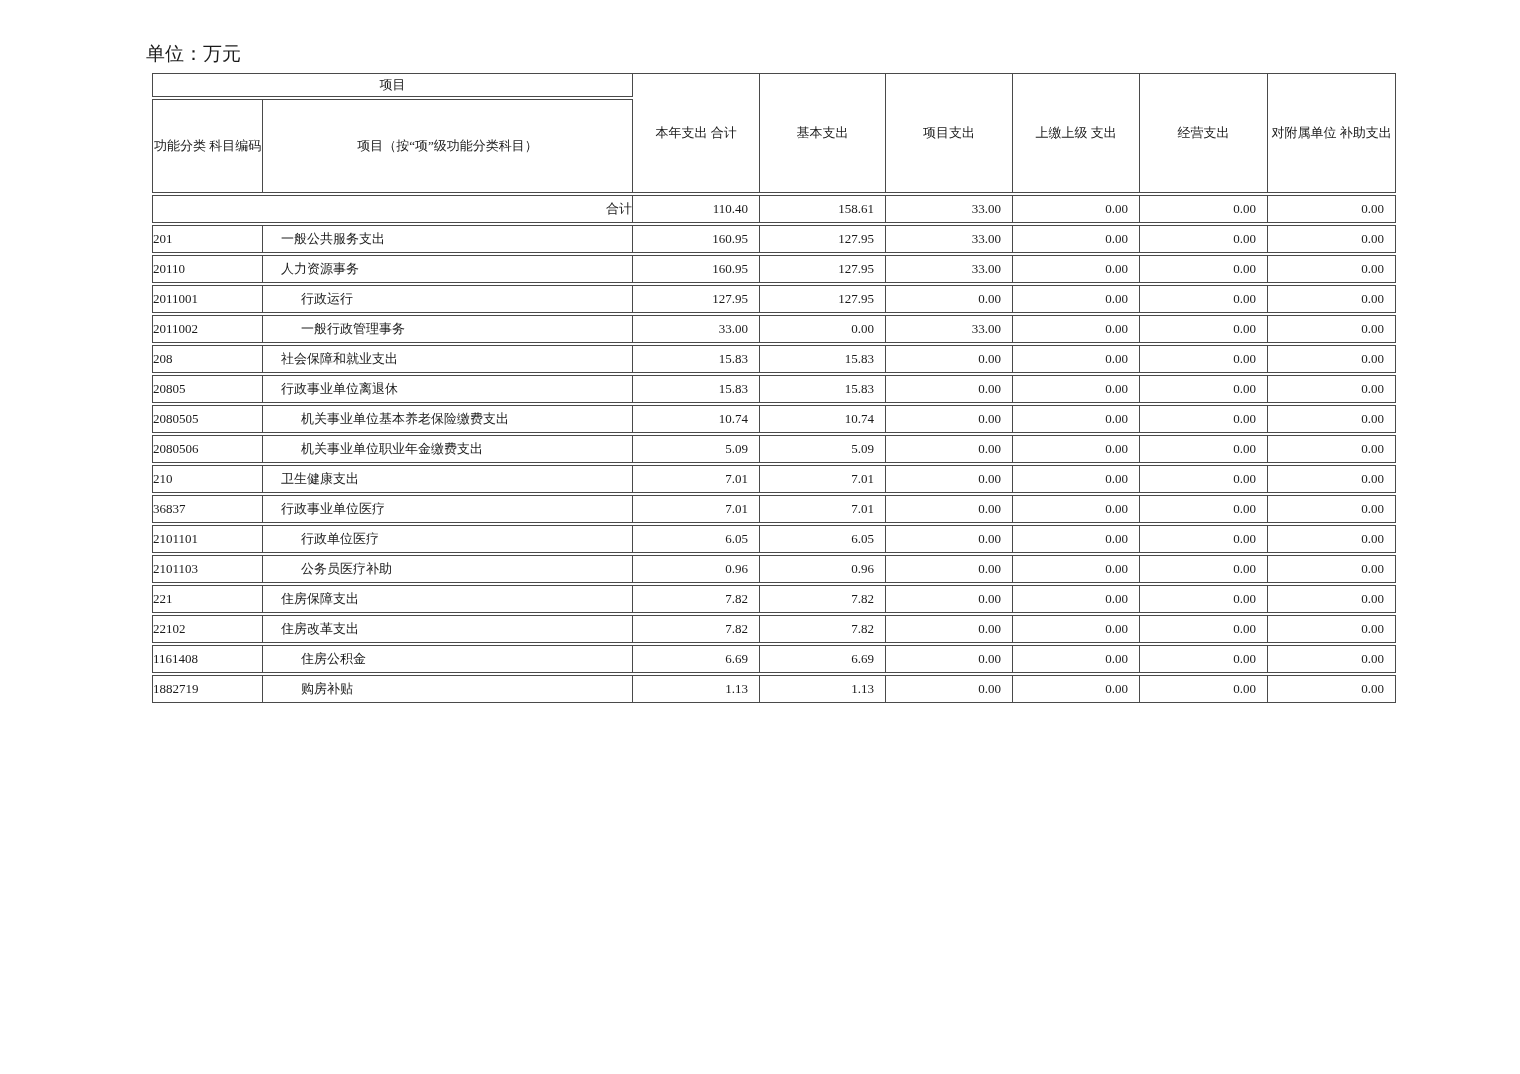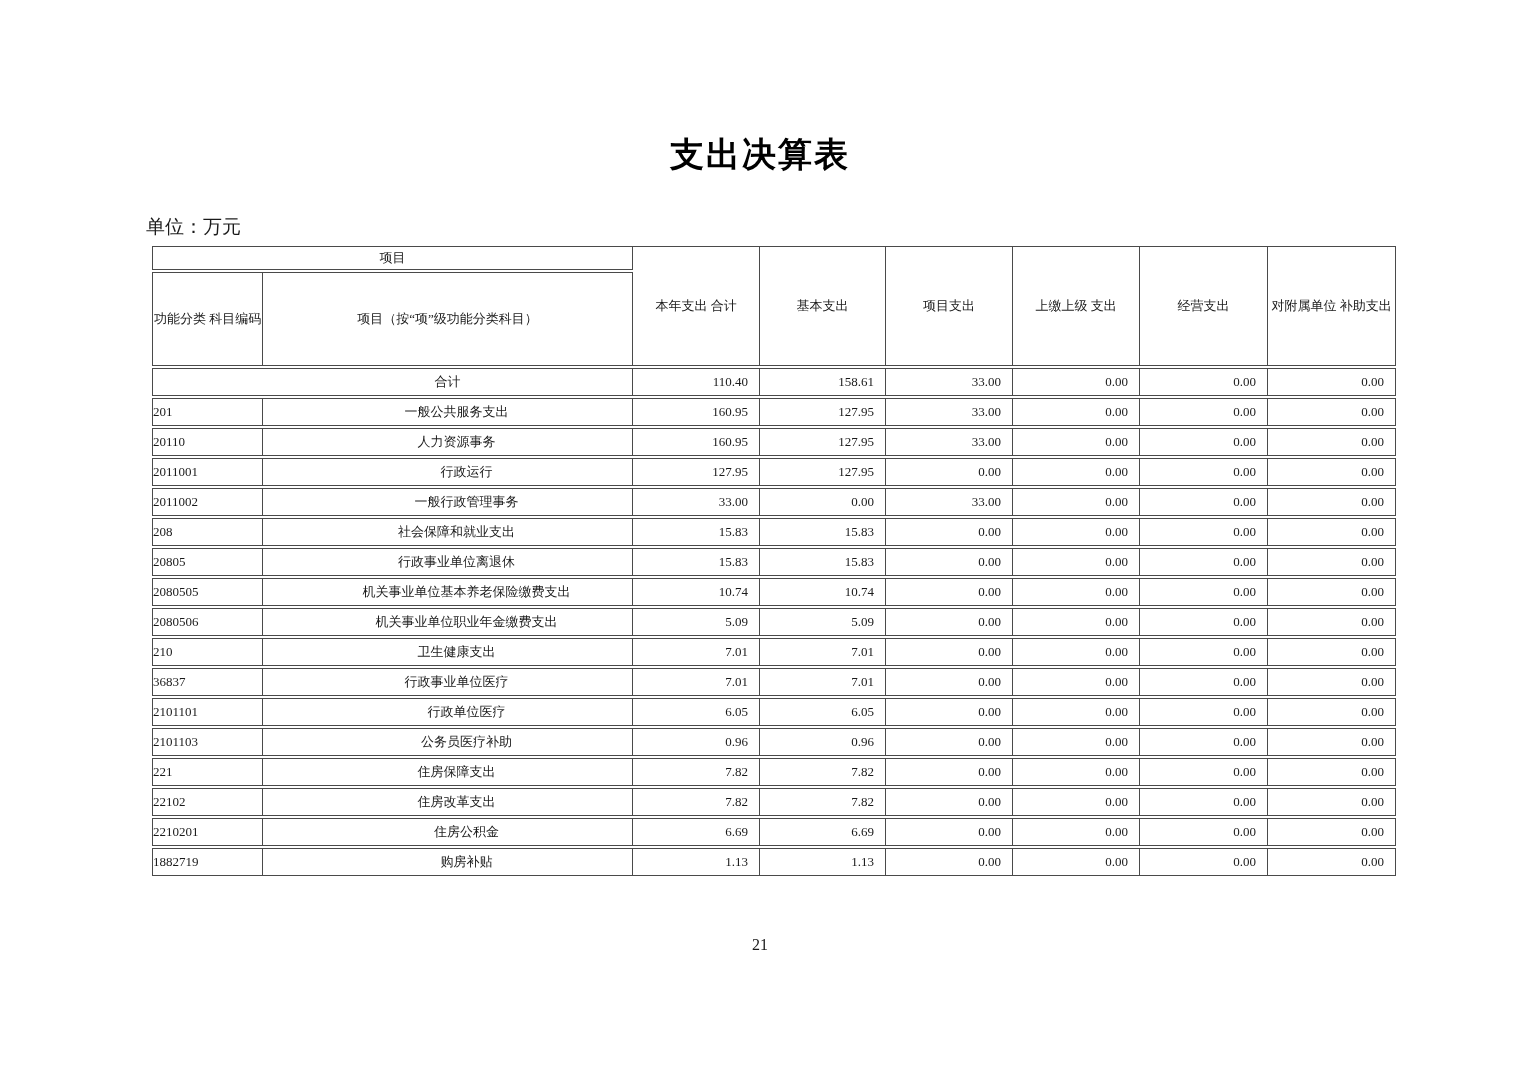--- a/index.html
+++ b/index.html
@@ -48,37 +48,36 @@
     white-space: nowrap;
   }
   table.fin-table tr > td:first-child,
   table.fin-table tr > th:first-child { border-left: 1px solid #4a4a4a; }
   thead th { text-align: center; }
   th.group-head { height: 22px; line-height: 22px; }
   th.sub-head { height: 94px; white-space: pre-line; line-height: 30px; }
   th.value-head { white-space: pre-line; line-height: 30px; margin-left: 40px; }
   tbody td { height: 28px; line-height: 26px; }
   td.code-cell { text-align: left; padding-left: 0; }
-  td.name-cell { text-align: center; padding-left: 18px; }
+  td.name-cell { text-align: left; padding-left: 18px; }
   td.name-cell.indent-1 { padding-left: 38px; }
   td.num-cell { text-align: right; padding-right: 11px; }
   tr.merged td.code-cell { border-right: none; }
-  tr.merged td.name-cell { text-align: center; padding-left: 0; }
+  tr.merged td.name-cell { text-align: right; padding-left: 0; }
   .page-footer {
     margin-top: 58px;
     text-align: center;
     font-size: 16px;
   }
 </style>
 </head>
 <body>
 
 <div class="page">
 
-  <h1 class="doc-title">支出决算表</h1>
 
   <div class="meta-row">
     <span>单位：万元</span>
   </div>
 
   <table class="fin-table">
     <colgroup>
       <col style="width:111px">
       <col style="width:370px">
       <col style="width:127px">
@@ -267,21 +266,21 @@
     <td class="name-cell">住房改革支出</td>
     <td class="num-cell">7.82</td>
     <td class="num-cell">7.82</td>
     <td class="num-cell">0.00</td>
     <td class="num-cell">0.00</td>
     <td class="num-cell">0.00</td>
     <td class="num-cell">0.00</td>
   </tr>
 
   <tr>
-    <td class="code-cell">2210201</td>
+    <td class="code-cell">1161408</td>
     <td class="name-cell indent-1">住房公积金</td>
     <td class="num-cell">6.69</td>
     <td class="num-cell">6.69</td>
     <td class="num-cell">0.00</td>
     <td class="num-cell">0.00</td>
     <td class="num-cell">0.00</td>
     <td class="num-cell">0.00</td>
   </tr>
 
   <tr>
@@ -290,15 +289,14 @@
     <td class="num-cell">1.13</td>
     <td class="num-cell">1.13</td>
     <td class="num-cell">0.00</td>
     <td class="num-cell">0.00</td>
     <td class="num-cell">0.00</td>
     <td class="num-cell">0.00</td>
   </tr>
 </tbody>
   </table>
 
-  <div class="page-footer">21</div>
 
 </div>
 
 </body></html>

